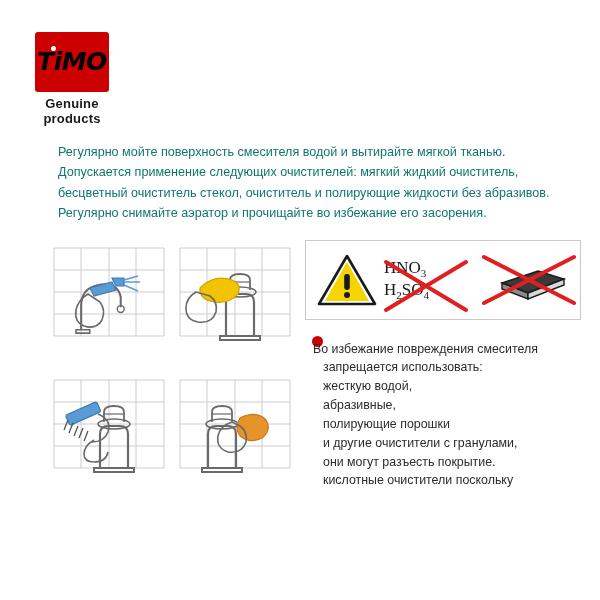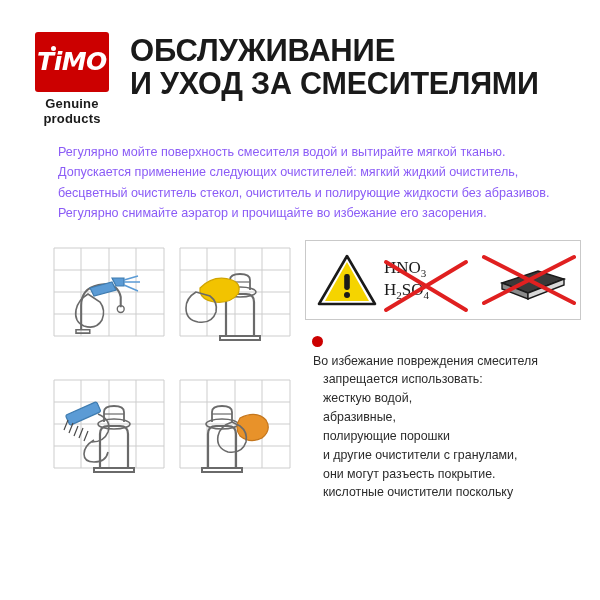--- a/index.html
+++ b/index.html
@@ -36,21 +36,21 @@
   }
   .logo-box {
     width: 74px;
     height: 60px;
     margin: 0 auto;
     background: #cc0000;
     border-radius: 3px;
     position: relative;
   }
   .logo-text {
-    color: #ffffff;
+    color: #000000;
     font-size: 25px;
     font-weight: bold;
     font-style: italic;
     letter-spacing: -0.5px;
     line-height: 60px;
     text-align: center;
     font-family: "DejaVu Sans", sans-serif;
   }
   .logo-dot {
     position: absolute;
@@ -86,21 +86,21 @@
     font-size: 30.5px;
   }
 
   
   .intro {
     padding: 16px 26px 0 58px;
   }
   .intro p {
     margin: 0;
     font-size: 12.6px;
-    color: #8b5cf6;
+    color: #0f766e;
     line-height: 1.62;
   }
 
   
   .content {
     position: relative;
     margin-top: 16px;
     height: 300px;
   }
   .left-art {
@@ -163,21 +163,21 @@
     width: 11px;
     height: 11px;
     border-radius: 50%;
     background: #cc0000;
   }
 
   
   .warn-text {
     position: absolute;
     left: 8px;
-    top: 112px;
+    top: 100px;
     width: 270px;
     font-size: 12.4px;
     color: #2b2b2b;
     line-height: 1.52;
   }
   .warn-text .ln { display: block; white-space: nowrap; }
   .warn-text .ln.indent { padding-left: 10px; }
 
   
   svg { display: block; }
@@ -187,24 +187,20 @@
 
 <div class="page">
 
   <div class="header">
     <div class="logo-block">
       <div class="logo-box">
         <div class="logo-text">TiMO</div>
         <div class="logo-dot"></div>
       </div>
       <div class="logo-tag">Genuine products</div>
-    </div>
-    <div class="title-block">
-      <div class="title-line">ОБСЛУЖИВАНИЕ</div>
-      <div class="title-line second">И УХОД ЗА СМЕСИТЕЛЯМИ</div>
     </div>
   </div>
 
   <div class="intro">
     <p>Регулярно мойте поверхность смесителя водой и вытирайте мягкой тканью. Допускается применение следующих очистителей: мягкий жидкий очиститель, бесцветный очиститель стекол, очиститель и полирующие жидкости без абразивов.</p>
     <p>Регулярно снимайте аэратор и прочищайте во избежание его засорения.</p>
   </div>
 
   <div class="content">
 

